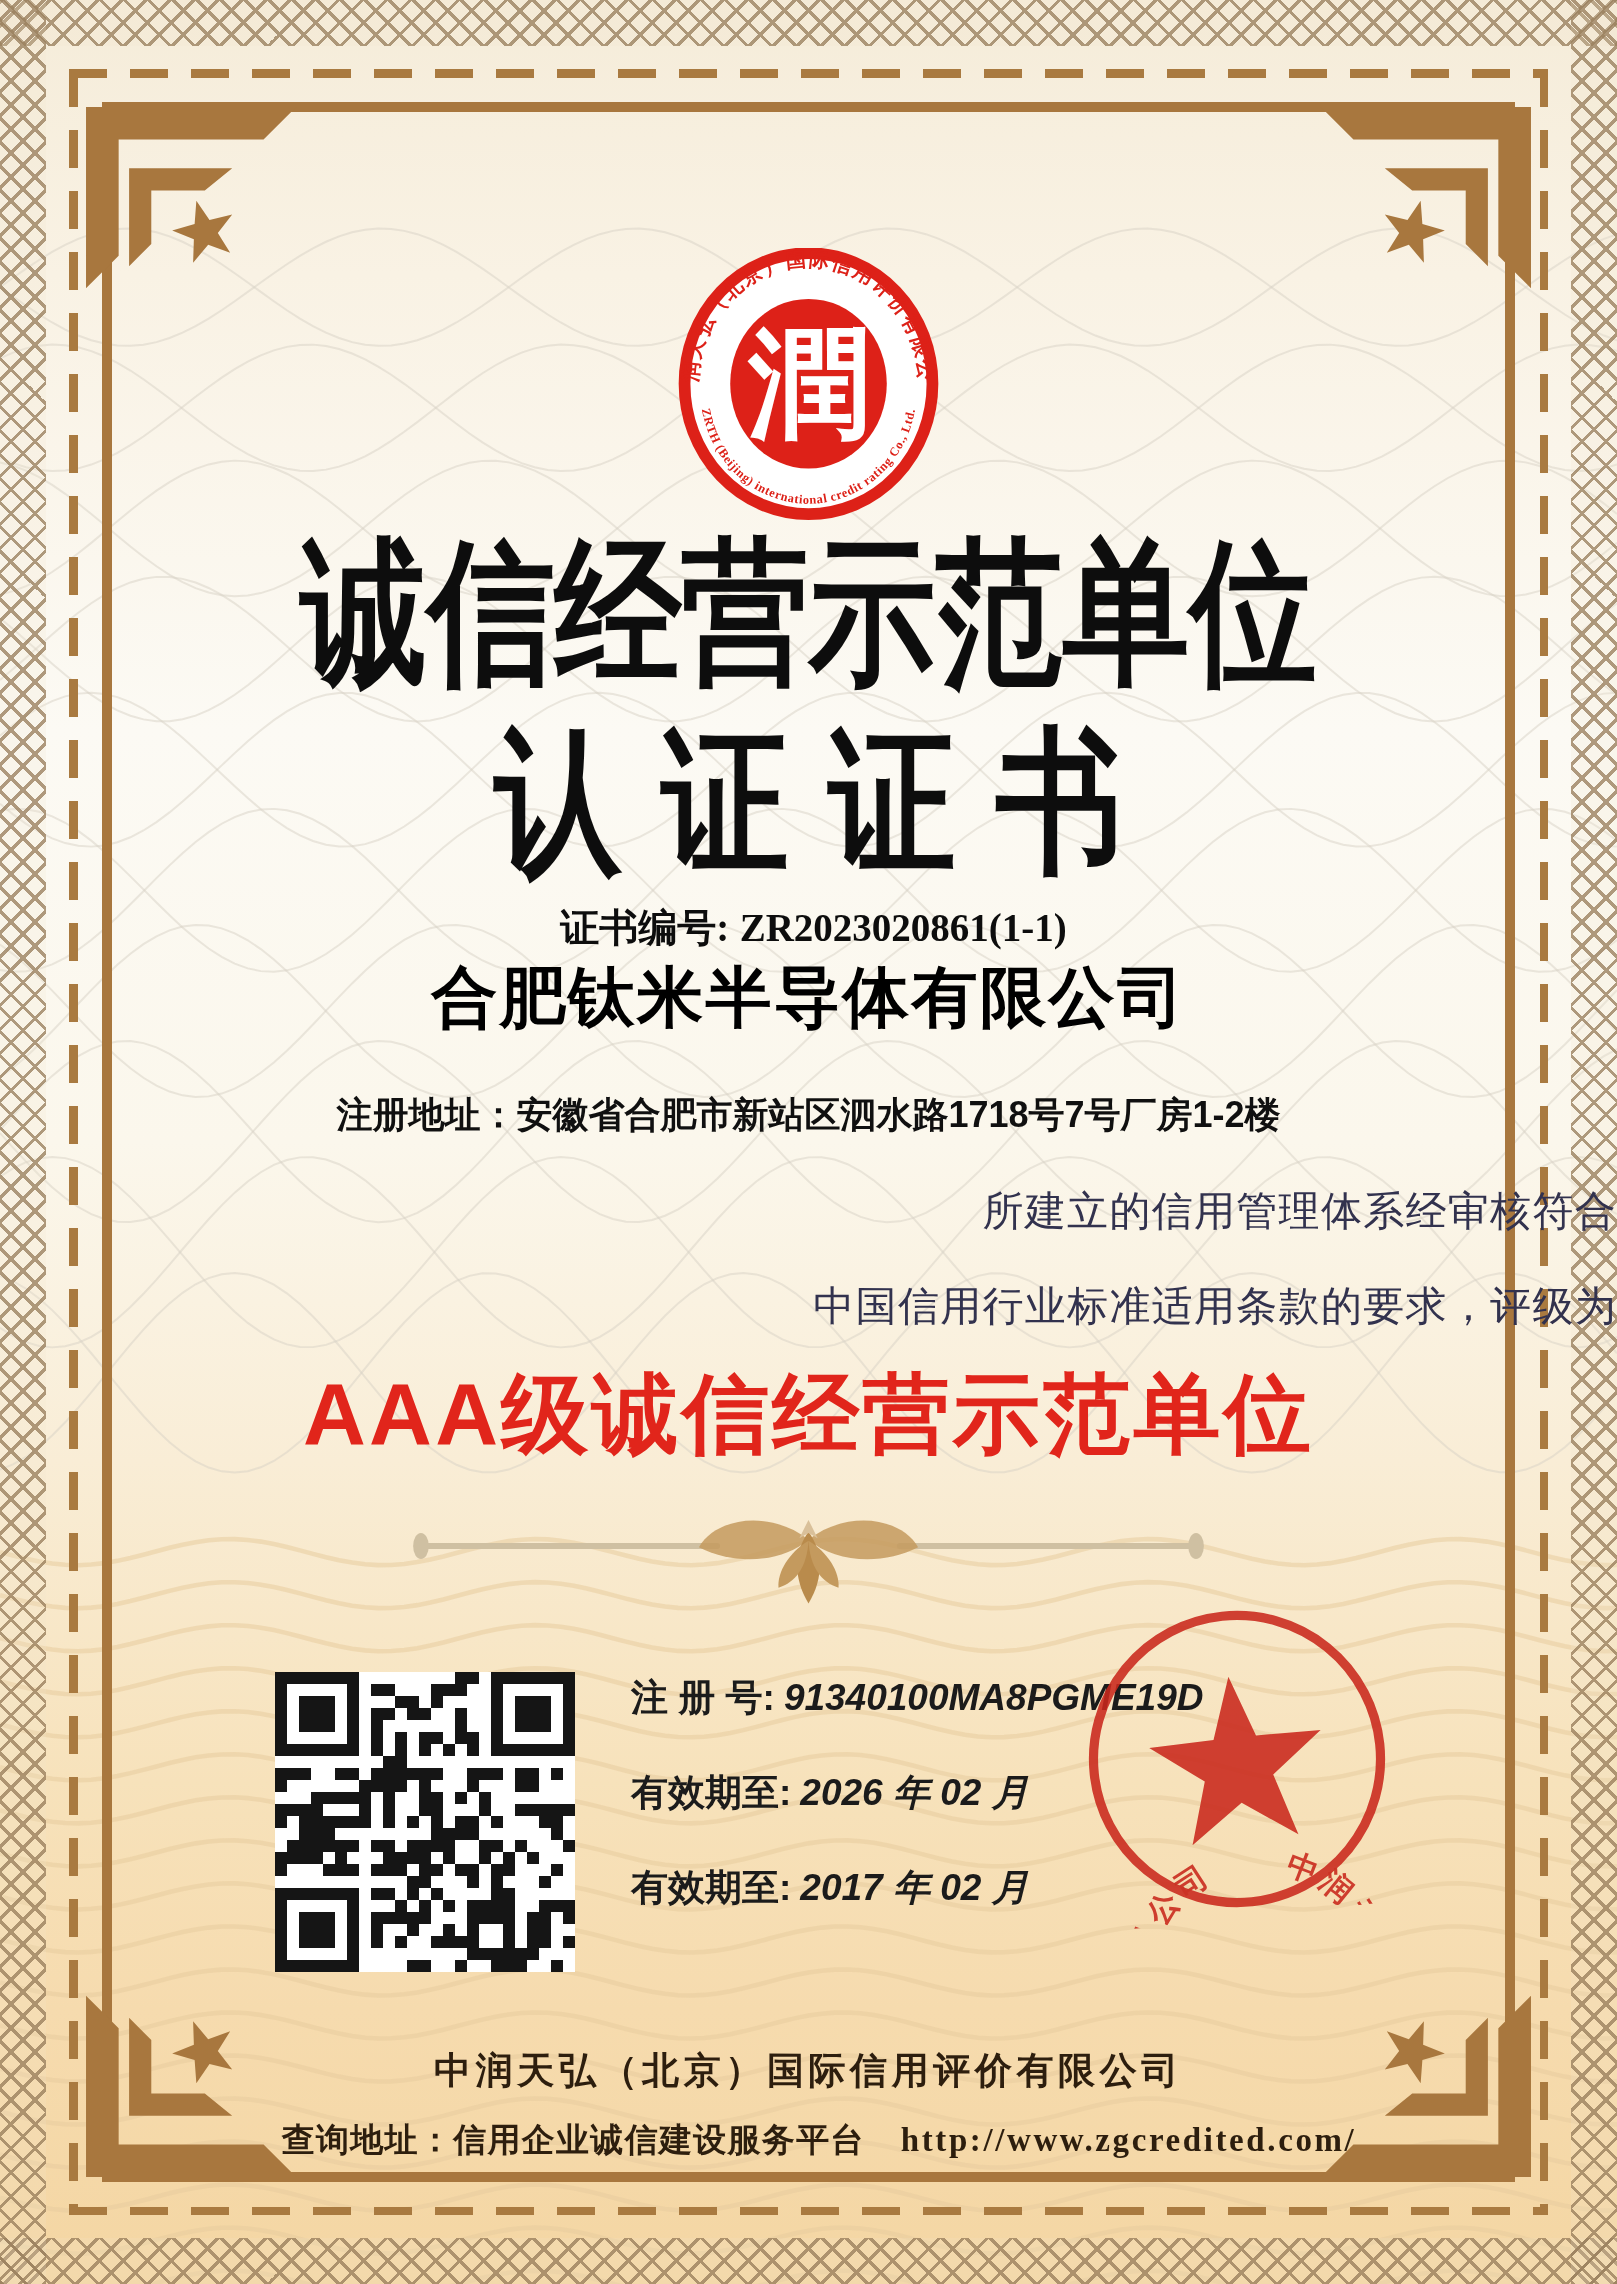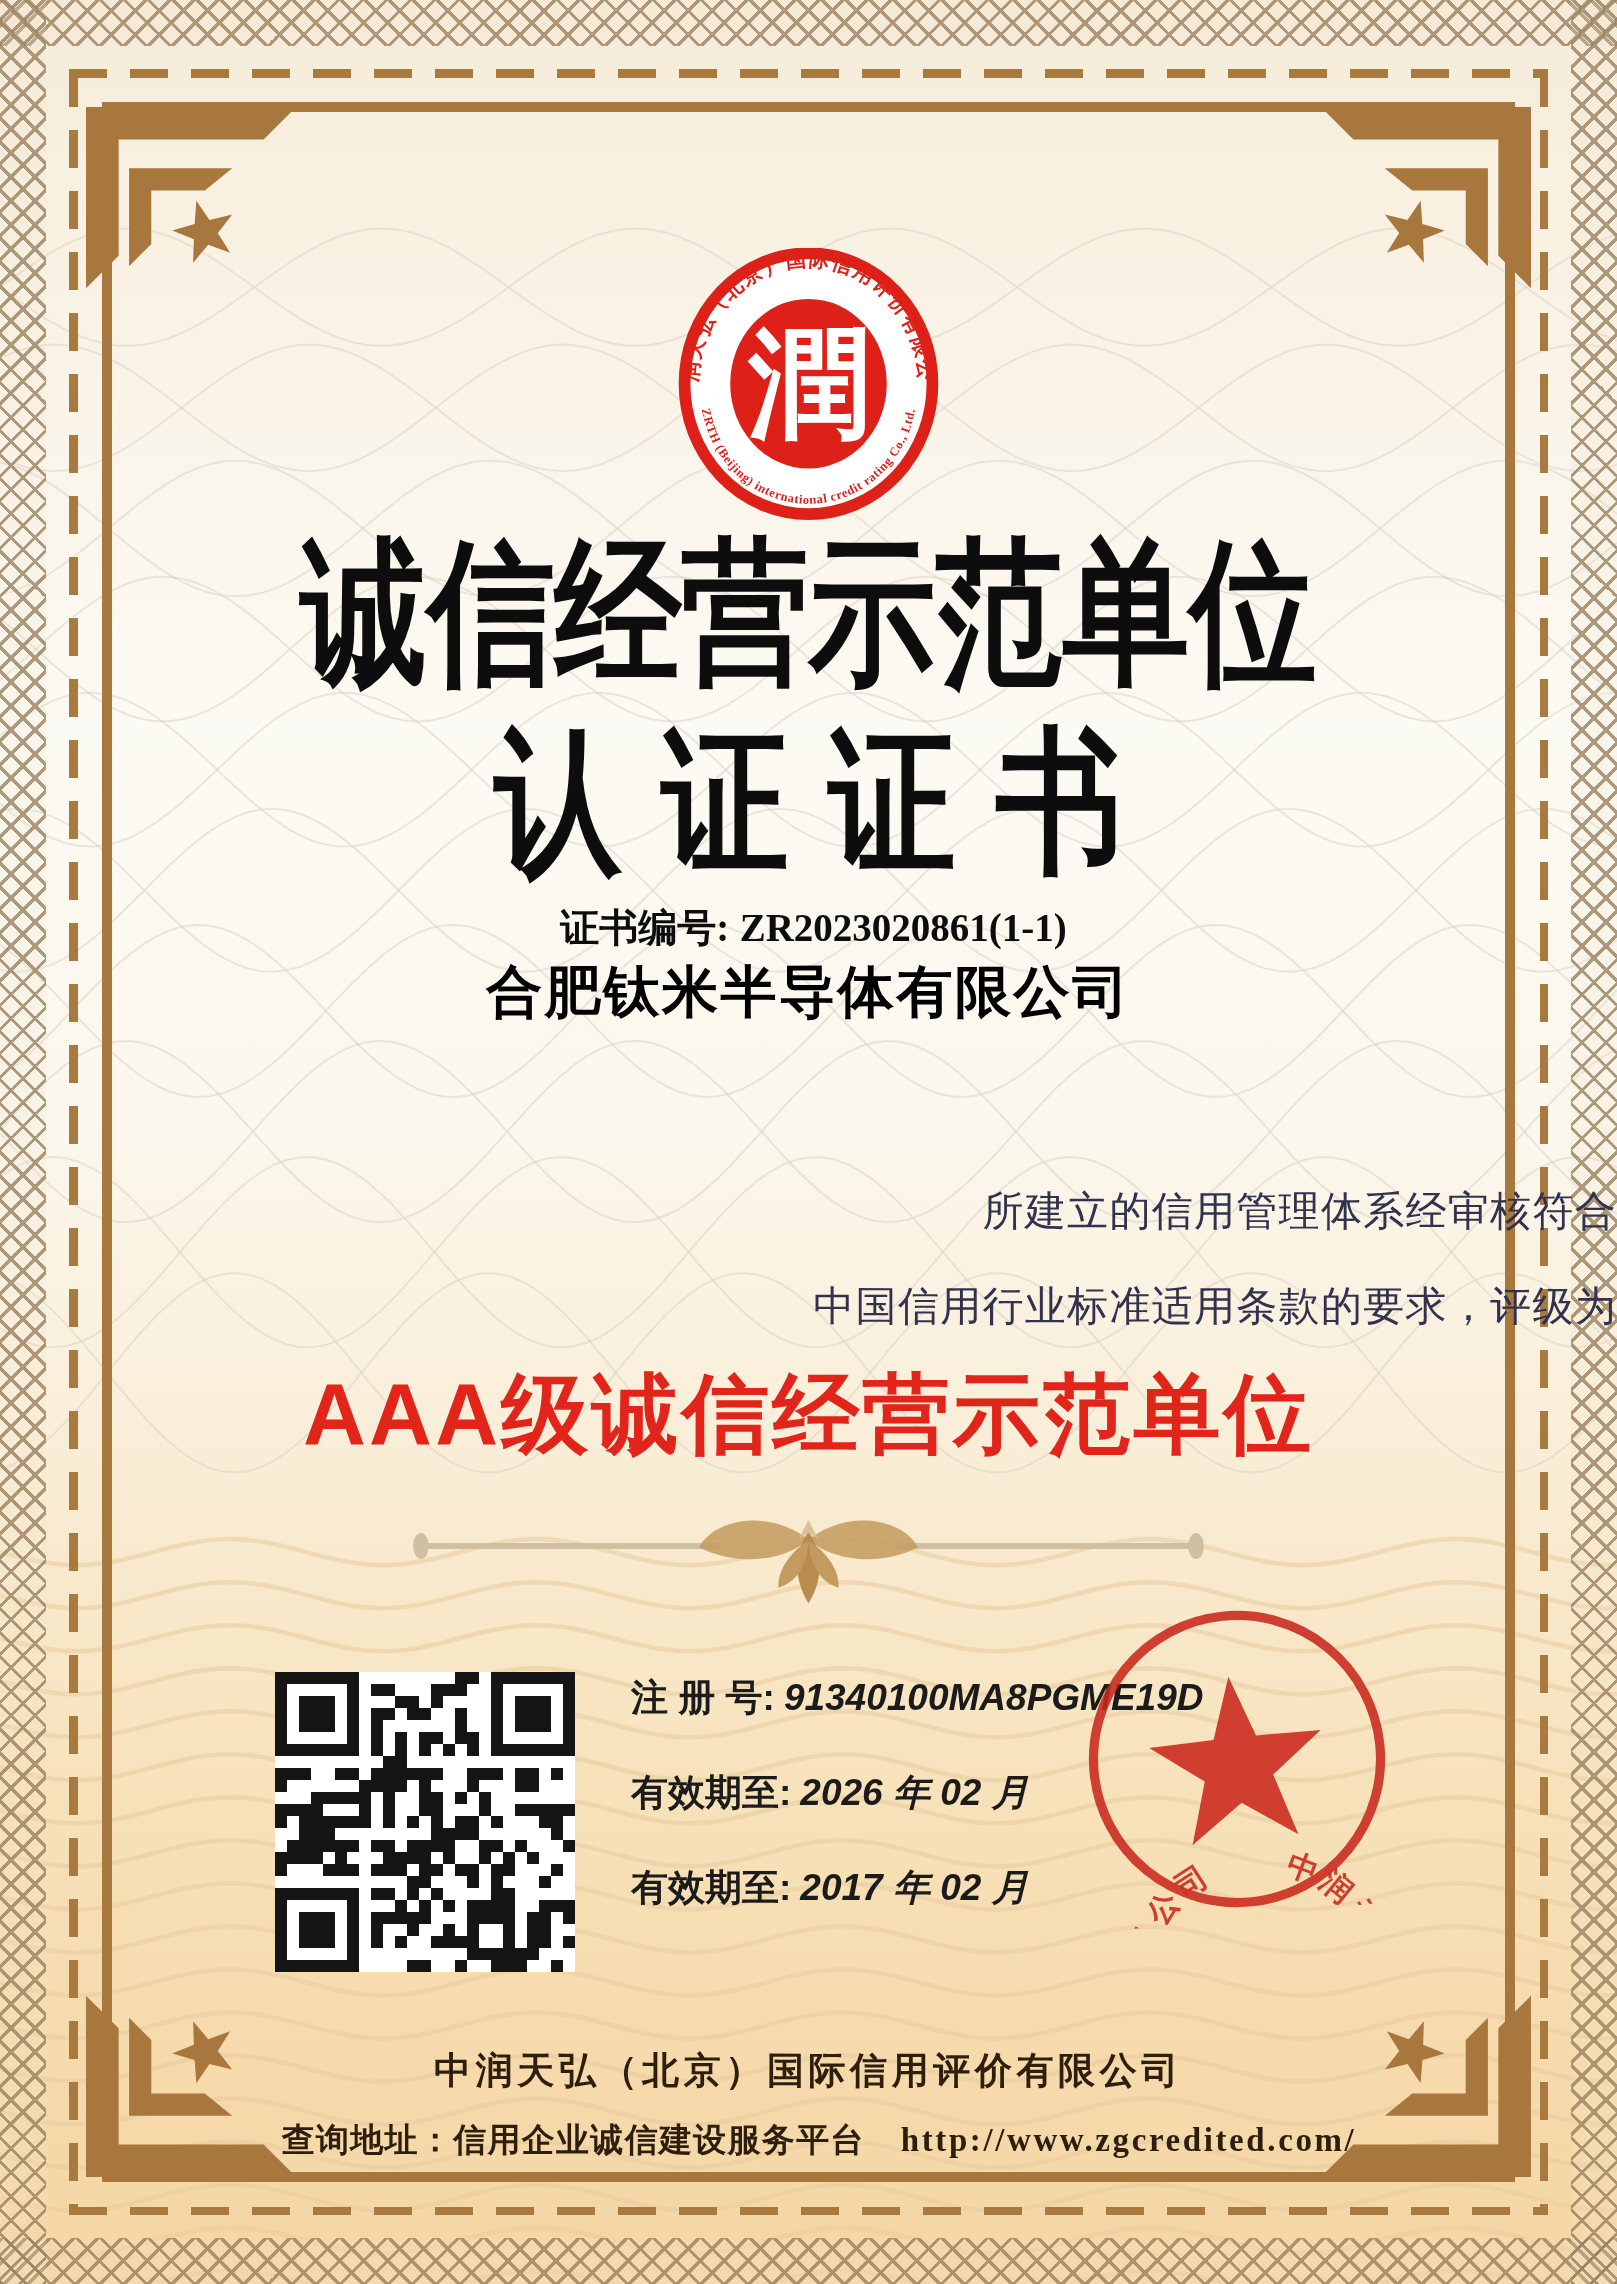--- a/index.html
+++ b/index.html
@@ -37,21 +37,21 @@
   .c-bl{left:56px;bottom:56px;transform:scaleY(-1);}
   .c-br{right:56px;bottom:56px;transform:scale(-1,-1);}
   
   .content{position:absolute;inset:0;z-index:4;}
   .ctr{position:absolute;left:0;right:0;text-align:center;line-height:1;}
   .title{font-family:"Liberation Serif","DejaVu Serif",serif;font-weight:900;color:#0d0d0d;
          font-size:127px;transform:scaleY(1.24);transform-origin:50% 0;}
   .t2{letter-spacing:40px;text-indent:40px;}
   .certno{font-family:"Liberation Serif","DejaVu Serif",serif;font-weight:700;font-size:39px;color:#0d0d0d;margin-left:10px;}
   .certno .gap{margin-left:10.4px;}
-  .company{font-weight:900;font-size:56px;color:#000;letter-spacing:2.6px;text-align:center;}
+  .company{font-weight:900;font-size:66px;color:#000;letter-spacing:2.6px;text-align:center;}
   .address{font-weight:700;font-size:36px;color:#101010;}
   .body-line{font-weight:500;font-size:41px;color:#32324e;letter-spacing:1.3px;text-align:right;}
   .rating{font-weight:900;font-size:87px;color:#e1251b;letter-spacing:3.3px;}
   .reg{position:absolute;left:631px;font-size:37px;color:#1b1b1b;font-weight:600;line-height:1;}
   .reg .val{margin-left:9px;font-style:italic;}
   .footer1{font-family:"Liberation Serif","DejaVu Serif",serif;font-weight:700;font-size:37px;color:#2d1e0e;letter-spacing:4.6px;}
   .footer2{font-family:"Liberation Serif","DejaVu Serif",serif;font-weight:700;font-size:33px;color:#2d1e0e;letter-spacing:1.3px;padding-left:21px;}
   .footer2 .url{margin-left:36px;letter-spacing:2.6px;}
   .qr-box{position:absolute;left:275px;top:1672px;width:300px;height:300px;background:#fff;padding:0;z-index:4;}
   .stamp{position:absolute;left:1079px;top:1601px;width:316px;height:316px;z-index:5;opacity:.93;transform:rotate(-6deg);}
@@ -158,20 +158,23 @@
     </svg>
 
     <div class="ctr title" style="top:536px">诚信经营示范单位</div>
     <div class="ctr title t2" style="top:725px">认证证书</div>
 
     <div class="ctr certno" style="top:908px">
       <span>证书编号:</span><span class="gap">ZR2023020861(1-1)</span>
     </div>
 
     <div class="ctr company" style="top:964px">合肥钛米半导体有限公司</div>
+    <div class="ctr address" style="top:1097px">
+      <span>注册地址：</span><span>安徽省合肥市新站区泗水路1718号7号厂房1-2楼</span>
+    </div>
 
     <div class="ctr body-line" style="top:1191px">所建立的信用管理体系经审核符合</div>
     <div class="ctr rating" style="top:1370px">AAA级诚信经营示范单位</div>
 
     <div class="ctr body-line" style="top:1286px">中国信用行业标准适用条款的要求，评级为</div>
 
     <svg class="divider" viewBox="0 0 1240 150">
       <line x1="28" y1="52" x2="480" y2="52" stroke="#cfc0a2" stroke-width="9" stroke-linecap="round"></line>
       <line x1="760" y1="52" x2="1212" y2="52" stroke="#cfc0a2" stroke-width="9" stroke-linecap="round"></line>
       <ellipse cx="26" cy="52" rx="12" ry="20" fill="#cfc0a2"></ellipse>

